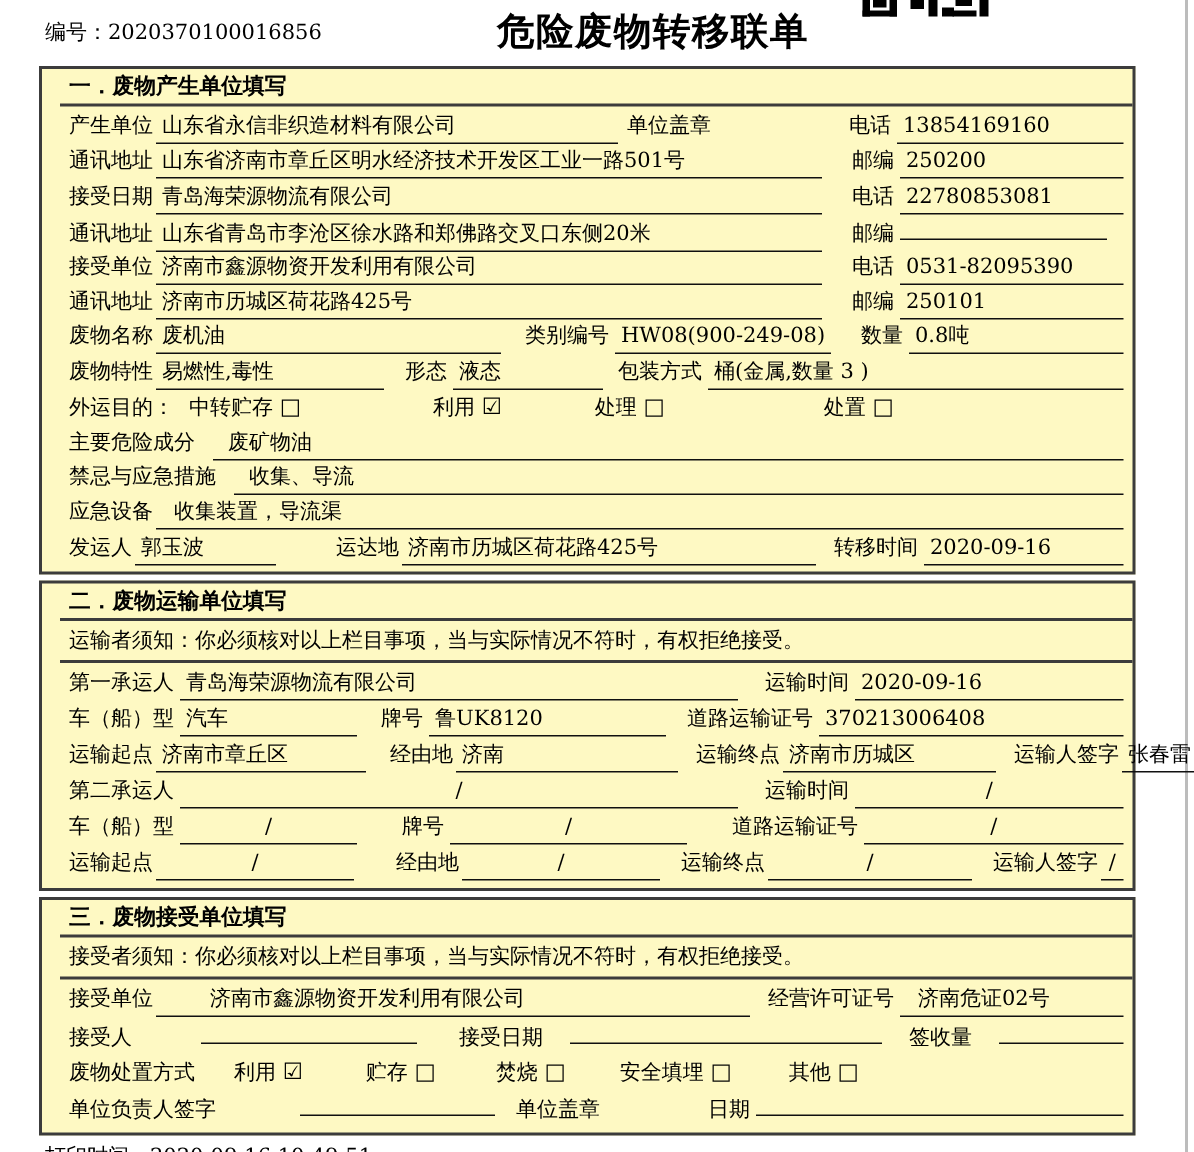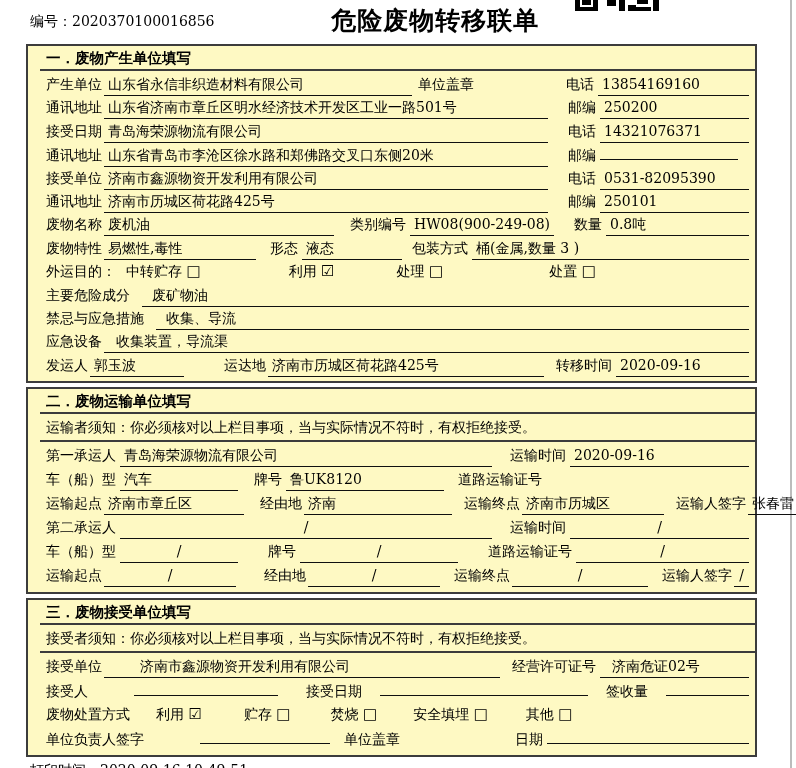--- a/index.html
+++ b/index.html
@@ -69,21 +69,21 @@
       <div class="row">
         <span class="lab" style="width:58px">通讯地址</span>
         <span class="ul" style="width:436px">山东省济南市章丘区明水经济技术开发区工业一路501号</span>
         <span class="lab" style="margin-left:20px;width:32px">邮编</span>
         <span class="ul fill">250200</span>
       </div>
       <div class="row">
         <span class="lab" style="width:58px">接受日期</span>
         <span class="ul" style="width:436px">青岛海荣源物流有限公司</span>
         <span class="lab" style="margin-left:20px;width:32px">电话</span>
-        <span class="ul fill">14321076371</span>
+        <span class="ul fill">22780853081</span>
       </div>
       <div class="row">
         <span class="lab" style="width:58px">通讯地址</span>
         <span class="ul" style="width:436px">山东省青岛市李沧区徐水路和郑佛路交叉口东侧20米</span>
         <span class="lab" style="margin-left:20px;width:32px">邮编</span>
         <span class="ul" style="width:130px"></span>
       </div>
       <div class="row">
         <span class="lab" style="width:58px">接受单位</span>
         <span class="ul" style="width:436px">济南市鑫源物资开发利用有限公司</span>
@@ -153,20 +153,21 @@
         <span class="ul" style="width:364px">青岛海荣源物流有限公司</span>
         <span class="lab" style="margin-left:18px;width:60px">运输时间</span>
         <span class="ul fill">2020-09-16</span>
       </div>
       <div class="row">
         <span class="lab" style="width:74px">车（船）型</span>
         <span class="ul" style="width:110px">汽车</span>
         <span class="lab" style="margin-left:16px;width:32px">牌号</span>
         <span class="ul" style="width:150px">鲁UK8120</span>
         <span class="lab" style="margin-left:14px;width:88px">道路运输证号</span>
+        <span class="ul fill">370213006408</span>
       </div>
       <div class="row">
         <span class="lab" style="width:58px">运输起点</span>
         <span class="ul" style="width:132px">济南市章丘区</span>
         <span class="lab" style="margin-left:16px;width:44px">经由地</span>
         <span class="ul" style="width:140px">济南</span>
         <span class="lab" style="margin-left:12px;width:58px">运输终点</span>
         <span class="ul" style="width:134px">济南市历城区</span>
         <span class="lab" style="margin-left:12px;width:72px">运输人签字</span>
         <span class="ul fill">张春雷</span>
@@ -223,21 +224,21 @@
         <span class="cb" style="margin-left:22px"><span>利用</span> <span class="box">☑</span></span>
         <span class="cb" style="margin-left:42px"><span>贮存</span> <span class="box">□</span></span>
         <span class="cb" style="margin-left:40px"><span>焚烧</span> <span class="box">□</span></span>
         <span class="cb" style="margin-left:36px"><span>安全填埋</span> <span class="box">□</span></span>
         <span class="cb" style="margin-left:38px"><span>其他</span> <span class="box">□</span></span>
       </div>
       <div class="row">
         <span class="lab" style="width:102px">单位负责人签字</span>
         <span class="ul" style="margin-left:52px;width:122px"></span>
         <span class="lab" style="margin-left:14px;width:60px">单位盖章</span>
-        <span class="lab" style="margin-left:111px;width:32px">日期</span>
+        <span class="lab" style="margin-left:68px;width:32px">日期</span>
         <span class="ul fill"></span>
       </div>
     </div>
   </div>
 
   <div class="foot">
     <span>打印时间：</span><span>2020-09-16 10:49:51</span>
   </div>
 
 </div>

